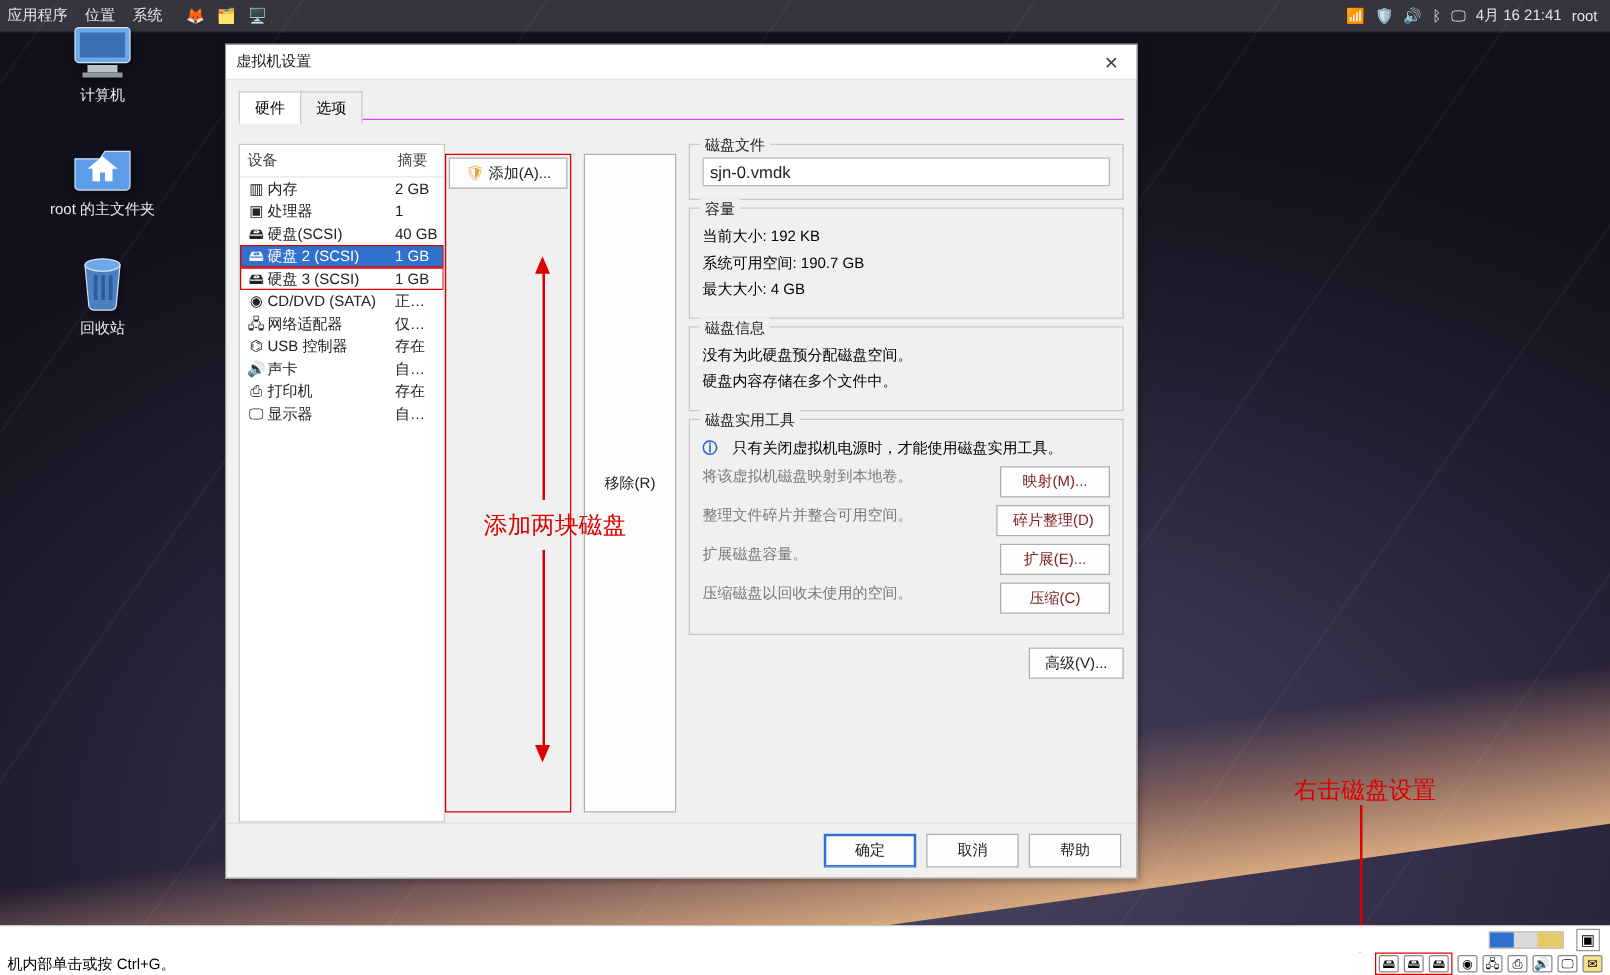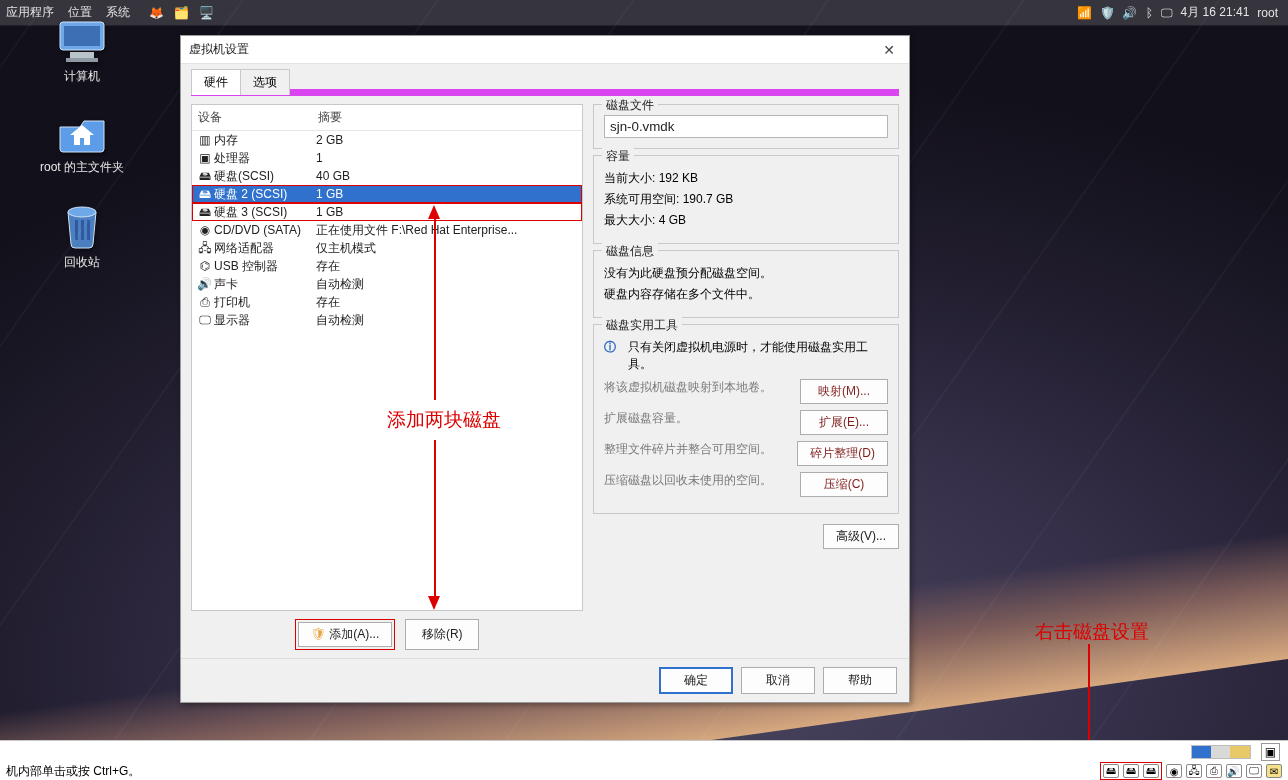--- a/index.html
+++ b/index.html
@@ -33,26 +33,26 @@
 
   
   .dialog{position:absolute;left:180px;top:35px;width:730px;height:668px;background:#f0f0f0;border:1px solid #9a9a9a;
     box-shadow:2px 2px 6px rgba(0,0,0,.35);display:flex;flex-direction:column}
   .titlebar{height:28px;background:#fff;border-bottom:1px solid #e3e3e3;display:flex;align-items:center;padding:0 8px}
   .titlebar .t{flex:1;color:#222}
   .titlebar .close{width:24px;height:20px;display:flex;align-items:center;justify-content:center;color:#444;font-size:14px}
 
   .dlg-body{flex:1;padding:8px 10px 0 10px;display:flex;flex-direction:column}
 
-  .tabstrip{height:24px;display:flex;align-items:center;border-bottom:7px solid #d946ef;margin-bottom:8px}
+  .tabstrip{height:24px;display:flex;align-items:flex-start;border-bottom:1px solid #d946ef;margin-bottom:19px}
   .tab{padding:4px 12px;border:1px solid #c8c8c8;border-bottom:none;background:#fff;margin-right:-1px;position:relative;top:1px}
   .tab.inactive{background:#f0f0f0}
   
   .two-col{flex:1;display:flex;gap:10px;min-height:0}
-  .left-col{width:392px;display:flex;flex-direction:column}
+  .left-col{width:350px;display:flex;}
   .device-list{flex:1;border:1px solid #c8c8c8;background:#fff;overflow:hidden;display:flex;flex-direction:column}
   .dl-head{display:flex;border-bottom:1px solid #e6e6e6;padding:4px 6px;color:#444}
   .dl-head .c1{width:120px}
   .dl-rows{flex:1;overflow:auto}
   .dl-row{display:flex;align-items:center;padding:2px 4px;height:18px;line-height:16px;color:#222}
   .dl-row.sel{background:#2f71cd;color:#fff}
   .dl-row.boxed{outline:1px solid #d00;outline-offset:-1px}
   .dl-row .ic{width:18px;display:flex;align-items:center;justify-content:center}
   .dl-row .c1{width:102px}
   .dl-row .c2{flex:1;white-space:nowrap;overflow:hidden;text-overflow:ellipsis}
@@ -261,26 +261,26 @@
           <span class="legend">磁盘实用工具</span>
           <div class="line">
               <span class="info-ic">ⓘ</span>
               <span>只有关闭虚拟机电源时，才能使用磁盘实用工具。</span>
             </div>
           <div class="util-row">
               <span class="txt">将该虚拟机磁盘映射到本地卷。</span>
               <button class="win" disabled="">映射(M)...</button>
             </div>
           <div class="util-row">
+              <span class="txt">整理文件碎片并整合可用空间。</span>
+              <button class="win" disabled="">碎片整理(D)</button>
+            </div>
+          <div class="util-row">
               <span class="txt">扩展磁盘容量。</span>
               <button class="win" disabled="">扩展(E)...</button>
-            </div>
-          <div class="util-row">
-              <span class="txt">整理文件碎片并整合可用空间。</span>
-              <button class="win" disabled="">碎片整理(D)</button>
             </div>
           <div class="util-row">
               <span class="txt">压缩磁盘以回收未使用的空间。</span>
               <button class="win" disabled="">压缩(C)</button>
             </div>
         </div>
         <div class="adv-row">
             <button class="win">高级(V)...</button>
           </div>
       </div>

